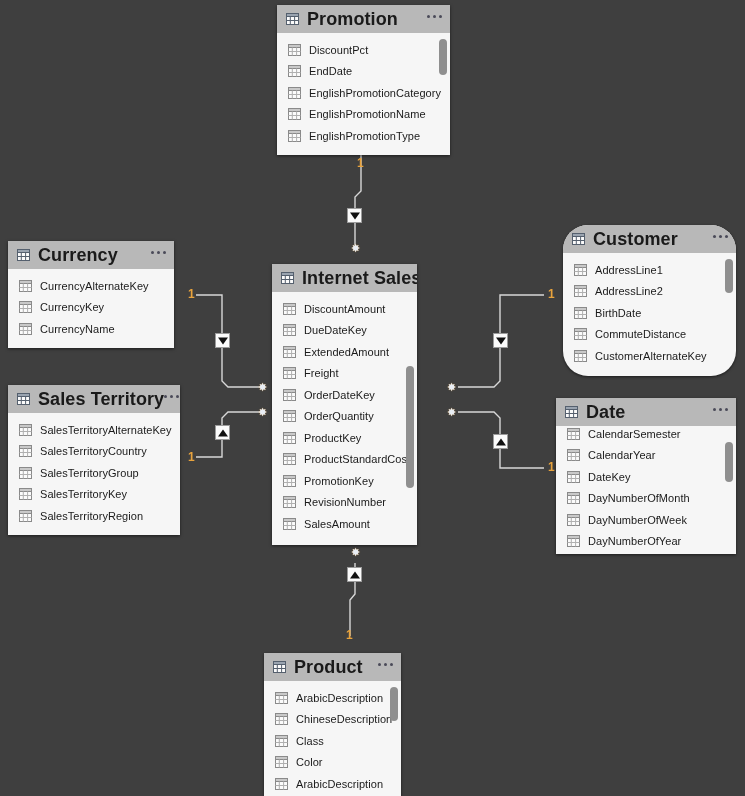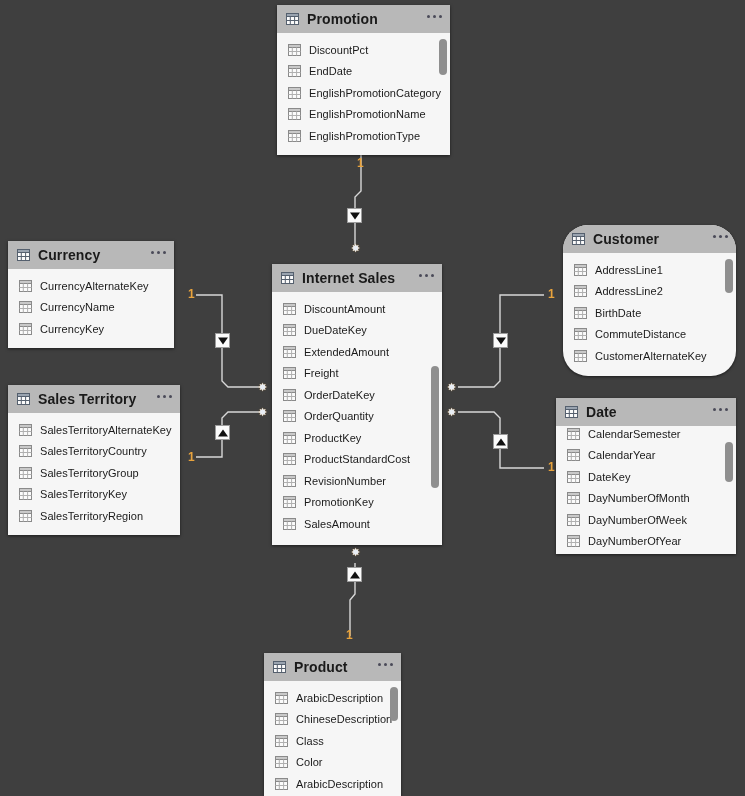--- a/index.html
+++ b/index.html
@@ -38,21 +38,21 @@
   }
   .card-header {
     height: 28px;
     background: #b8b8b8;
     display: flex;
     align-items: center;
     padding: 0 8px 0 9px;
     box-sizing: border-box;
   }
   .card-title {
-    font-size: 14px;
+    font-size: 18px;
     font-weight: bold;
     color: #1a1a1a;
     margin-left: 8px;
     white-space: nowrap;
     letter-spacing: .1px;
   }
   .card-menu {
     margin-left: auto;
     display: flex;
     gap: 3px;
@@ -331,33 +331,33 @@
         <div class="field">
           <span class="glyph">
               <svg width="13" height="12" viewBox="0 0 13 12">
                 <rect x="0.5" y="0.5" width="12" height="11" fill="#fbfbfb" stroke="#8a8a8a"></rect>
                 <rect x="0.5" y="0.5" width="12" height="3" fill="#c9c9c9" stroke="#8a8a8a"></rect>
                 <line x1="4.3" y1="3.5" x2="4.3" y2="11.5" stroke="#b0b0b0"></line>
                 <line x1="8.6" y1="3.5" x2="8.6" y2="11.5" stroke="#b0b0b0"></line>
                 <line x1="0.5" y1="7.5" x2="12.5" y2="7.5" stroke="#b0b0b0"></line>
               </svg>
             </span>
+          <span class="field-label">CurrencyKey</span>
+        </div>
+        <div class="field">
+          <span class="glyph">
+              <svg width="13" height="12" viewBox="0 0 13 12">
+                <rect x="0.5" y="0.5" width="12" height="11" fill="#fbfbfb" stroke="#8a8a8a"></rect>
+                <rect x="0.5" y="0.5" width="12" height="3" fill="#c9c9c9" stroke="#8a8a8a"></rect>
+                <line x1="4.3" y1="3.5" x2="4.3" y2="11.5" stroke="#b0b0b0"></line>
+                <line x1="8.6" y1="3.5" x2="8.6" y2="11.5" stroke="#b0b0b0"></line>
+                <line x1="0.5" y1="7.5" x2="12.5" y2="7.5" stroke="#b0b0b0"></line>
+              </svg>
+            </span>
           <span class="field-label">CurrencyName</span>
-        </div>
-        <div class="field">
-          <span class="glyph">
-              <svg width="13" height="12" viewBox="0 0 13 12">
-                <rect x="0.5" y="0.5" width="12" height="11" fill="#fbfbfb" stroke="#8a8a8a"></rect>
-                <rect x="0.5" y="0.5" width="12" height="3" fill="#c9c9c9" stroke="#8a8a8a"></rect>
-                <line x1="4.3" y1="3.5" x2="4.3" y2="11.5" stroke="#b0b0b0"></line>
-                <line x1="8.6" y1="3.5" x2="8.6" y2="11.5" stroke="#b0b0b0"></line>
-                <line x1="0.5" y1="7.5" x2="12.5" y2="7.5" stroke="#b0b0b0"></line>
-              </svg>
-            </span>
-          <span class="field-label">CurrencyKey</span>
         </div>
       </div>
     </div>
   </div>
 
   <div class="card" style="left:8px; top:385px; width:172px; height:150px;">
     <div class="card-header">
       <span class="glyph">
         <svg width="13" height="12" viewBox="0 0 13 12">
             <rect x="0.5" y="0.5" width="12" height="11" fill="#fbfbfb" stroke="#55606e"></rect>
@@ -433,21 +433,21 @@
                 <line x1="8.6" y1="3.5" x2="8.6" y2="11.5" stroke="#b0b0b0"></line>
                 <line x1="0.5" y1="7.5" x2="12.5" y2="7.5" stroke="#b0b0b0"></line>
               </svg>
             </span>
           <span class="field-label">SalesTerritoryRegion</span>
         </div>
       </div>
     </div>
   </div>
 
-  <div class="card" style="left:272px; top:264px; width:170px; height:281px;text-align:center;">
+  <div class="card" style="left:272px; top:264px; width:145px; height:281px;text-align:center;">
     <div class="card-header">
       <span class="glyph">
         <svg width="13" height="12" viewBox="0 0 13 12">
             <rect x="0.5" y="0.5" width="12" height="11" fill="#fbfbfb" stroke="#55606e"></rect>
             <rect x="0.5" y="0.5" width="12" height="3" fill="#9aa4b0" stroke="#55606e"></rect>
             <line x1="4.3" y1="3.5" x2="4.3" y2="11.5" stroke="#55606e"></line>
             <line x1="8.6" y1="3.5" x2="8.6" y2="11.5" stroke="#55606e"></line>
             <line x1="0.5" y1="7.5" x2="12.5" y2="7.5" stroke="#55606e"></line>
           </svg>
       </span>
@@ -559,33 +559,33 @@
         <div class="field">
           <span class="glyph">
               <svg width="13" height="12" viewBox="0 0 13 12">
                 <rect x="0.5" y="0.5" width="12" height="11" fill="#fbfbfb" stroke="#8a8a8a"></rect>
                 <rect x="0.5" y="0.5" width="12" height="3" fill="#c9c9c9" stroke="#8a8a8a"></rect>
                 <line x1="4.3" y1="3.5" x2="4.3" y2="11.5" stroke="#b0b0b0"></line>
                 <line x1="8.6" y1="3.5" x2="8.6" y2="11.5" stroke="#b0b0b0"></line>
                 <line x1="0.5" y1="7.5" x2="12.5" y2="7.5" stroke="#b0b0b0"></line>
               </svg>
             </span>
+          <span class="field-label">PromotionKey</span>
+        </div>
+        <div class="field">
+          <span class="glyph">
+              <svg width="13" height="12" viewBox="0 0 13 12">
+                <rect x="0.5" y="0.5" width="12" height="11" fill="#fbfbfb" stroke="#8a8a8a"></rect>
+                <rect x="0.5" y="0.5" width="12" height="3" fill="#c9c9c9" stroke="#8a8a8a"></rect>
+                <line x1="4.3" y1="3.5" x2="4.3" y2="11.5" stroke="#b0b0b0"></line>
+                <line x1="8.6" y1="3.5" x2="8.6" y2="11.5" stroke="#b0b0b0"></line>
+                <line x1="0.5" y1="7.5" x2="12.5" y2="7.5" stroke="#b0b0b0"></line>
+              </svg>
+            </span>
           <span class="field-label">RevisionNumber</span>
-        </div>
-        <div class="field">
-          <span class="glyph">
-              <svg width="13" height="12" viewBox="0 0 13 12">
-                <rect x="0.5" y="0.5" width="12" height="11" fill="#fbfbfb" stroke="#8a8a8a"></rect>
-                <rect x="0.5" y="0.5" width="12" height="3" fill="#c9c9c9" stroke="#8a8a8a"></rect>
-                <line x1="4.3" y1="3.5" x2="4.3" y2="11.5" stroke="#b0b0b0"></line>
-                <line x1="8.6" y1="3.5" x2="8.6" y2="11.5" stroke="#b0b0b0"></line>
-                <line x1="0.5" y1="7.5" x2="12.5" y2="7.5" stroke="#b0b0b0"></line>
-              </svg>
-            </span>
-          <span class="field-label">PromotionKey</span>
         </div>
         <div class="field">
           <span class="glyph">
               <svg width="13" height="12" viewBox="0 0 13 12">
                 <rect x="0.5" y="0.5" width="12" height="11" fill="#fbfbfb" stroke="#8a8a8a"></rect>
                 <rect x="0.5" y="0.5" width="12" height="3" fill="#c9c9c9" stroke="#8a8a8a"></rect>
                 <line x1="4.3" y1="3.5" x2="4.3" y2="11.5" stroke="#b0b0b0"></line>
                 <line x1="8.6" y1="3.5" x2="8.6" y2="11.5" stroke="#b0b0b0"></line>
                 <line x1="0.5" y1="7.5" x2="12.5" y2="7.5" stroke="#b0b0b0"></line>
               </svg>

